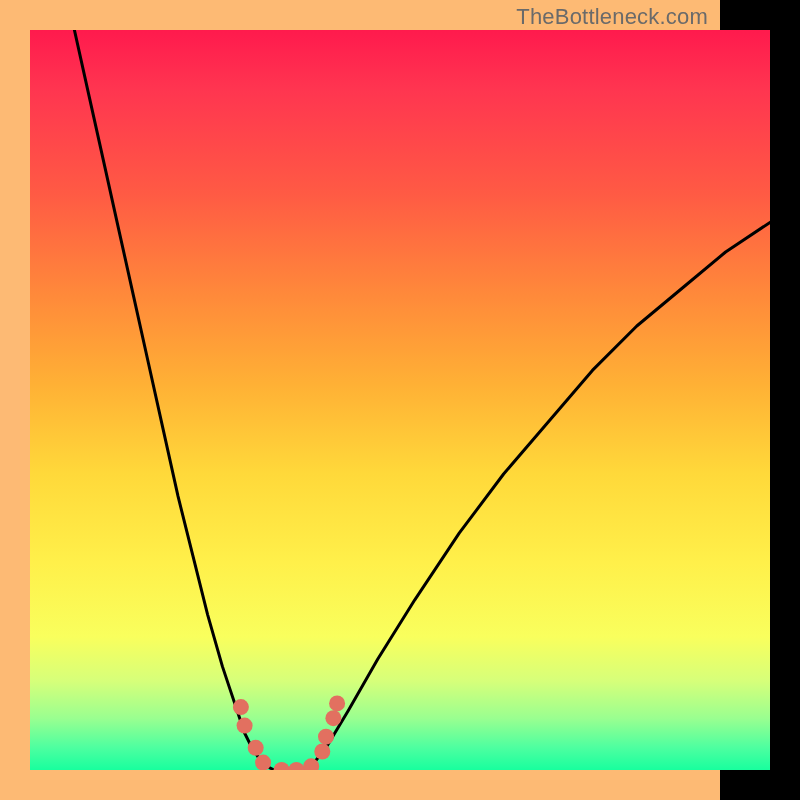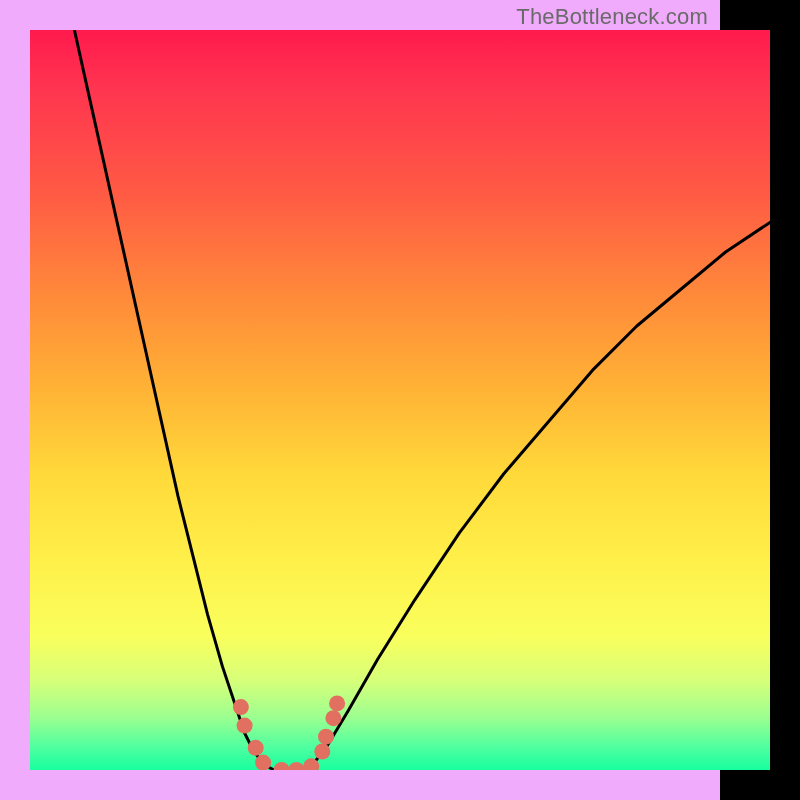--- a/index.html
+++ b/index.html
@@ -1,16 +1,16 @@
 <!DOCTYPE html>
 <html><head>
 <meta charset="utf-8">
 <style>
   html,body{margin:0;padding:0;width:800px;height:800px;overflow:hidden;background:#000;font-family:Arial,Helvetica,sans-serif}
-  .frame{position:absolute;left:0;top:0;width:720px;height:800px;background:#f0abfc}
+  .frame{position:absolute;left:0;top:0;width:720px;height:800px;background:#fdba74}
   .plot{position:absolute;left:30px;top:30px;width:740px;height:740px;overflow:hidden}
   .gradient{position:absolute;left:0;top:0;width:740px;height:740px;
     background:linear-gradient(to bottom,
       #ff1a4d 0%,
       #ff3550 8%,
       #ff5a44 22%,
       #ff8a3a 36%,
       #ffb135 48%,
       #ffd93a 60%,
       #fff04a 72%,

